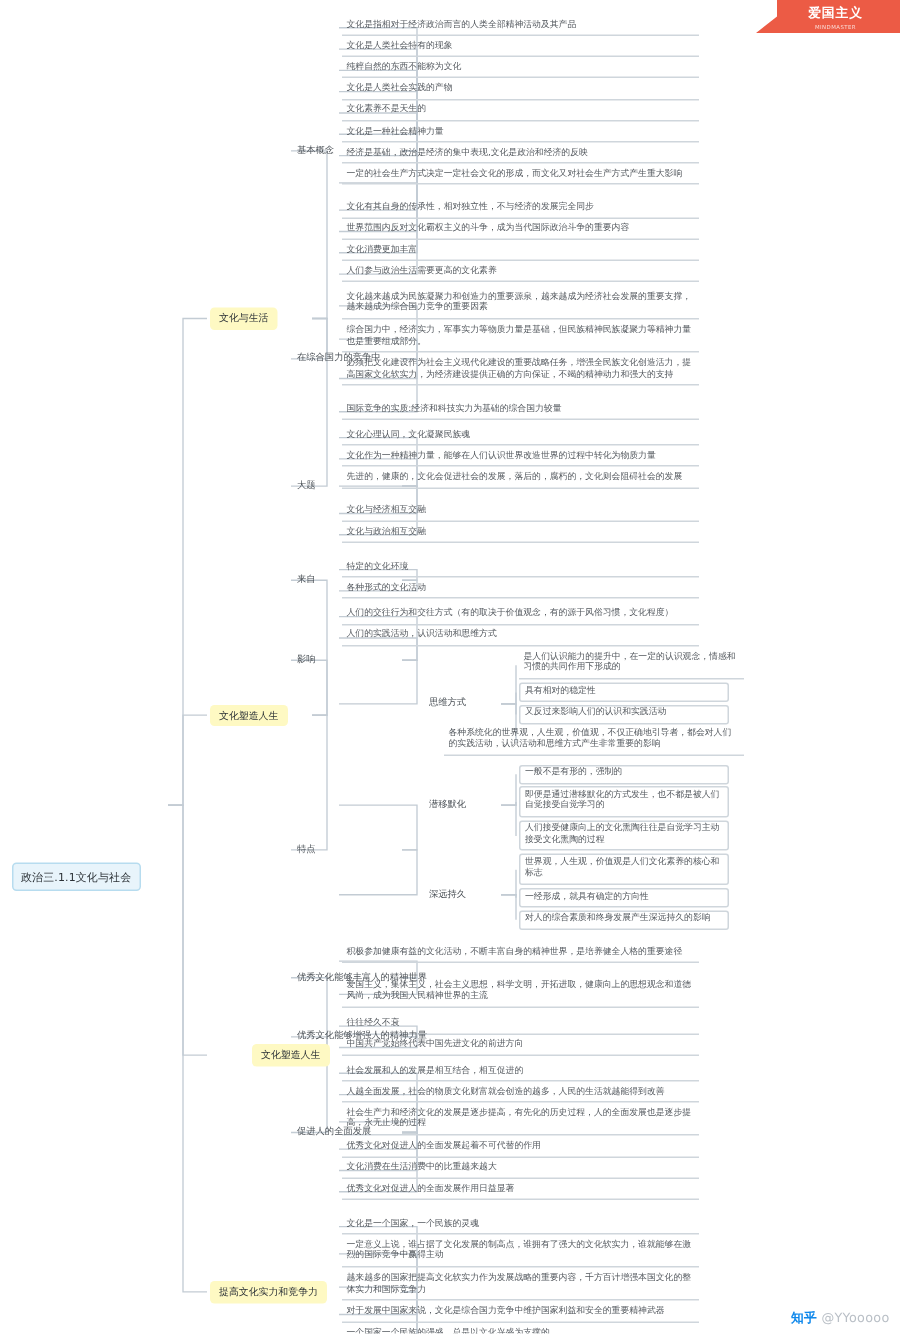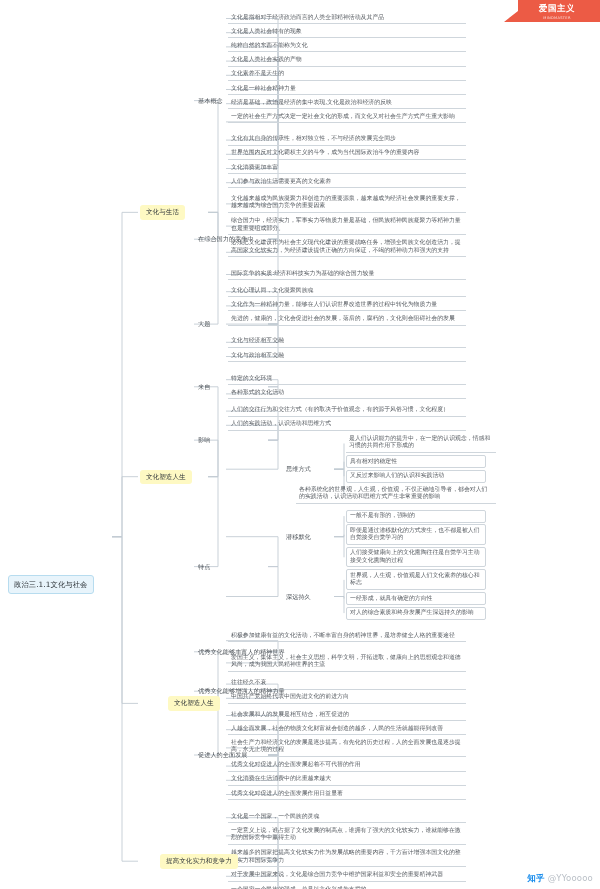--- a/index.html
+++ b/index.html
@@ -187,21 +187,21 @@
       <div class="node leaf u wrap" style="left: 228px; top: 759.6px; width: 238px;">优秀文化对促进人的全面发展起着不可代替的作用</div>
       <div class="node leaf u wrap" style="left: 228px; top: 773.8px; width: 238px;">文化消费在生活消费中的比重越来越大</div>
       <div class="node leaf u wrap" style="left: 228px; top: 788px; width: 238px;">优秀文化对促进人的全面发展作用日益显著</div>
       <div class="node l2" style="left: 196px; top: 750px; width: 74px;">促进人的全面发展</div>
       <div class="node l1" style="left: 140px; top: 696.4px; margin-left: 28px;">文化塑造人生</div>
       <div class="node leaf u wrap" style="left: 228px; top: 811.2px; width: 238px;">文化是一个国家，一个民族的灵魂</div>
       <div class="node leaf u wrap" style="left: 228px; top: 825.4px; width: 238px;">一定意义上说，谁占据了文化发展的制高点，谁拥有了强大的文化软实力，谁就能够在激烈的国际竞争中赢得主动</div>
       <div class="node leaf u wrap" style="left: 228px; top: 847.6px; width: 238px;">越来越多的国家把提高文化软实力作为发展战略的重要内容，千方百计增强本国文化的整体实力和国际竞争力</div>
       <div class="node leaf u wrap" style="left: 228px; top: 869.8px; width: 238px;">对于发展中国家来说，文化是综合国力竞争中维护国家利益和安全的重要精神武器</div>
       <div class="node leaf u wrap" style="left: 228px; top: 884px; width: 238px;">一个国家一个民族的强盛，总是以文化兴盛为支撑的</div>
-      <div class="node l1" style="left: 140px; top: 854.2px; margin-left: 20px;">提高文化实力和竞争力</div>
+      <div class="node l1" style="left: 140px; top: 854.2px;">提高文化实力和竞争力</div>
       <div class="node root" style="left: 8px; top: 527.775px; margin-top: 47px;">政治三.1.1文化与社会</div>
     </div>
 
   <div class="ribbon">
     <span class="rb-main">爱国主义</span>
     <span class="rb-sub">MINDMASTER</span>
   </div>
 
   <div class="watermark">
     <span class="wm-logo">知乎</span>

